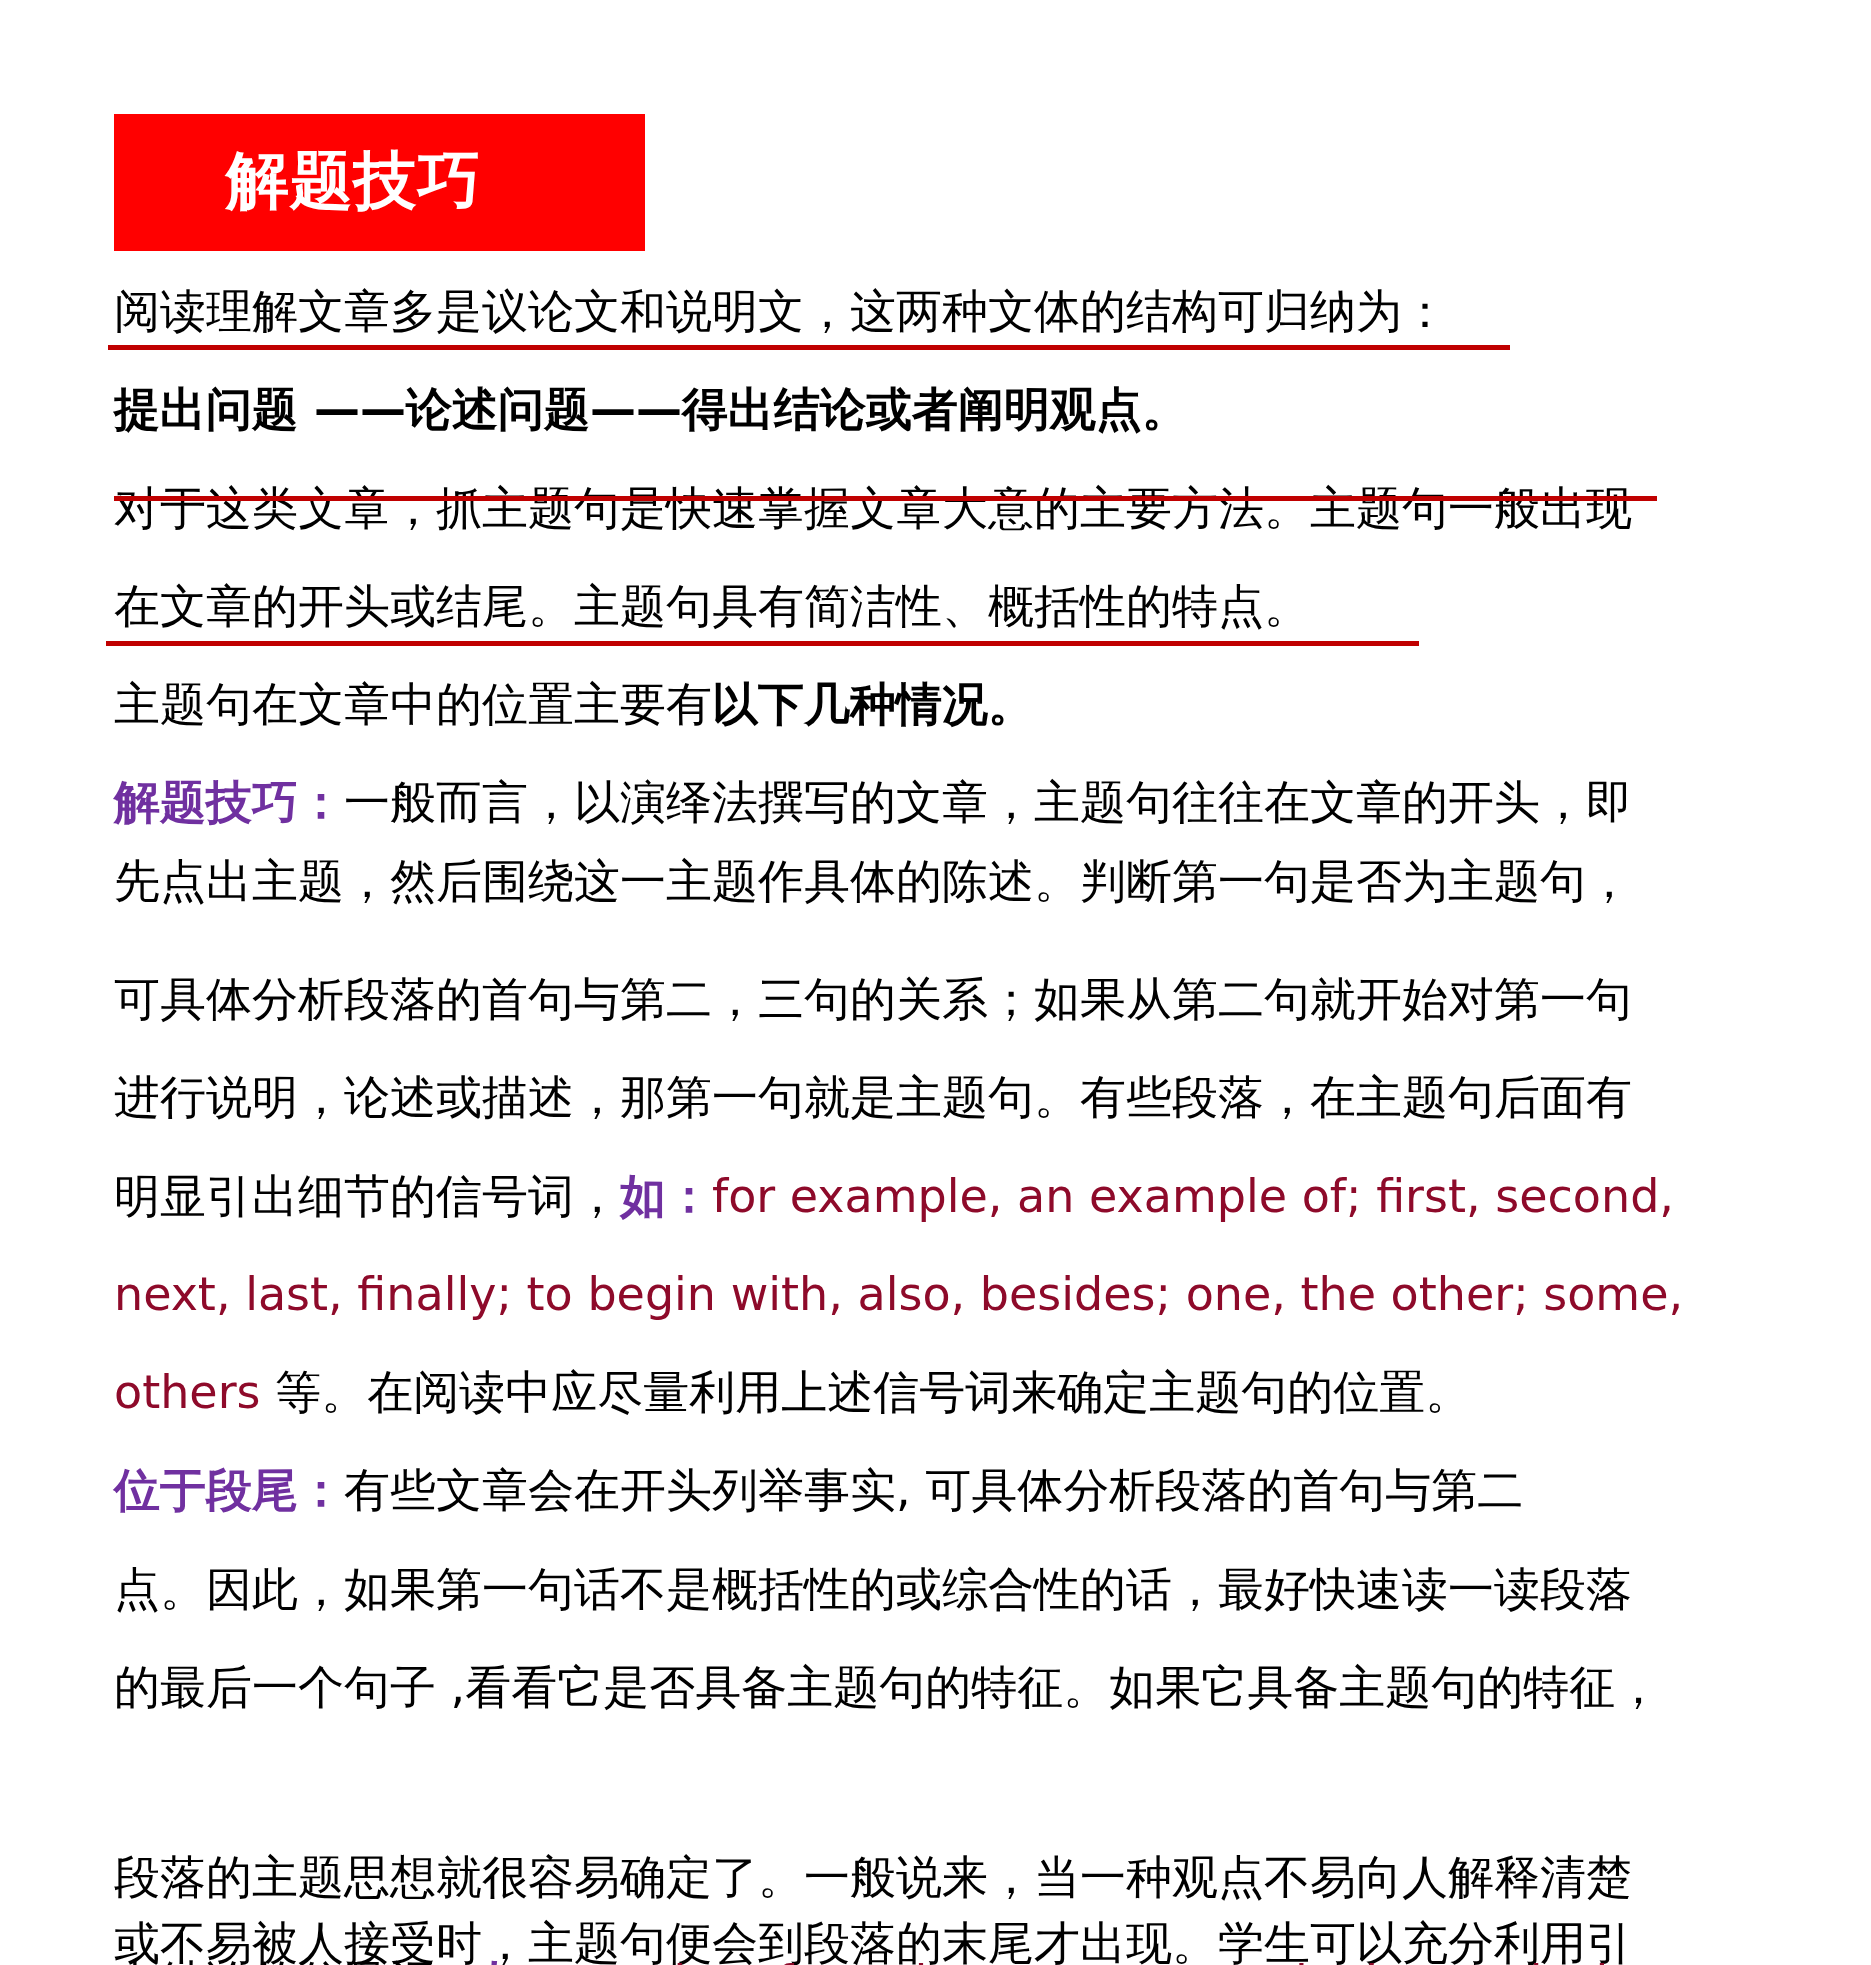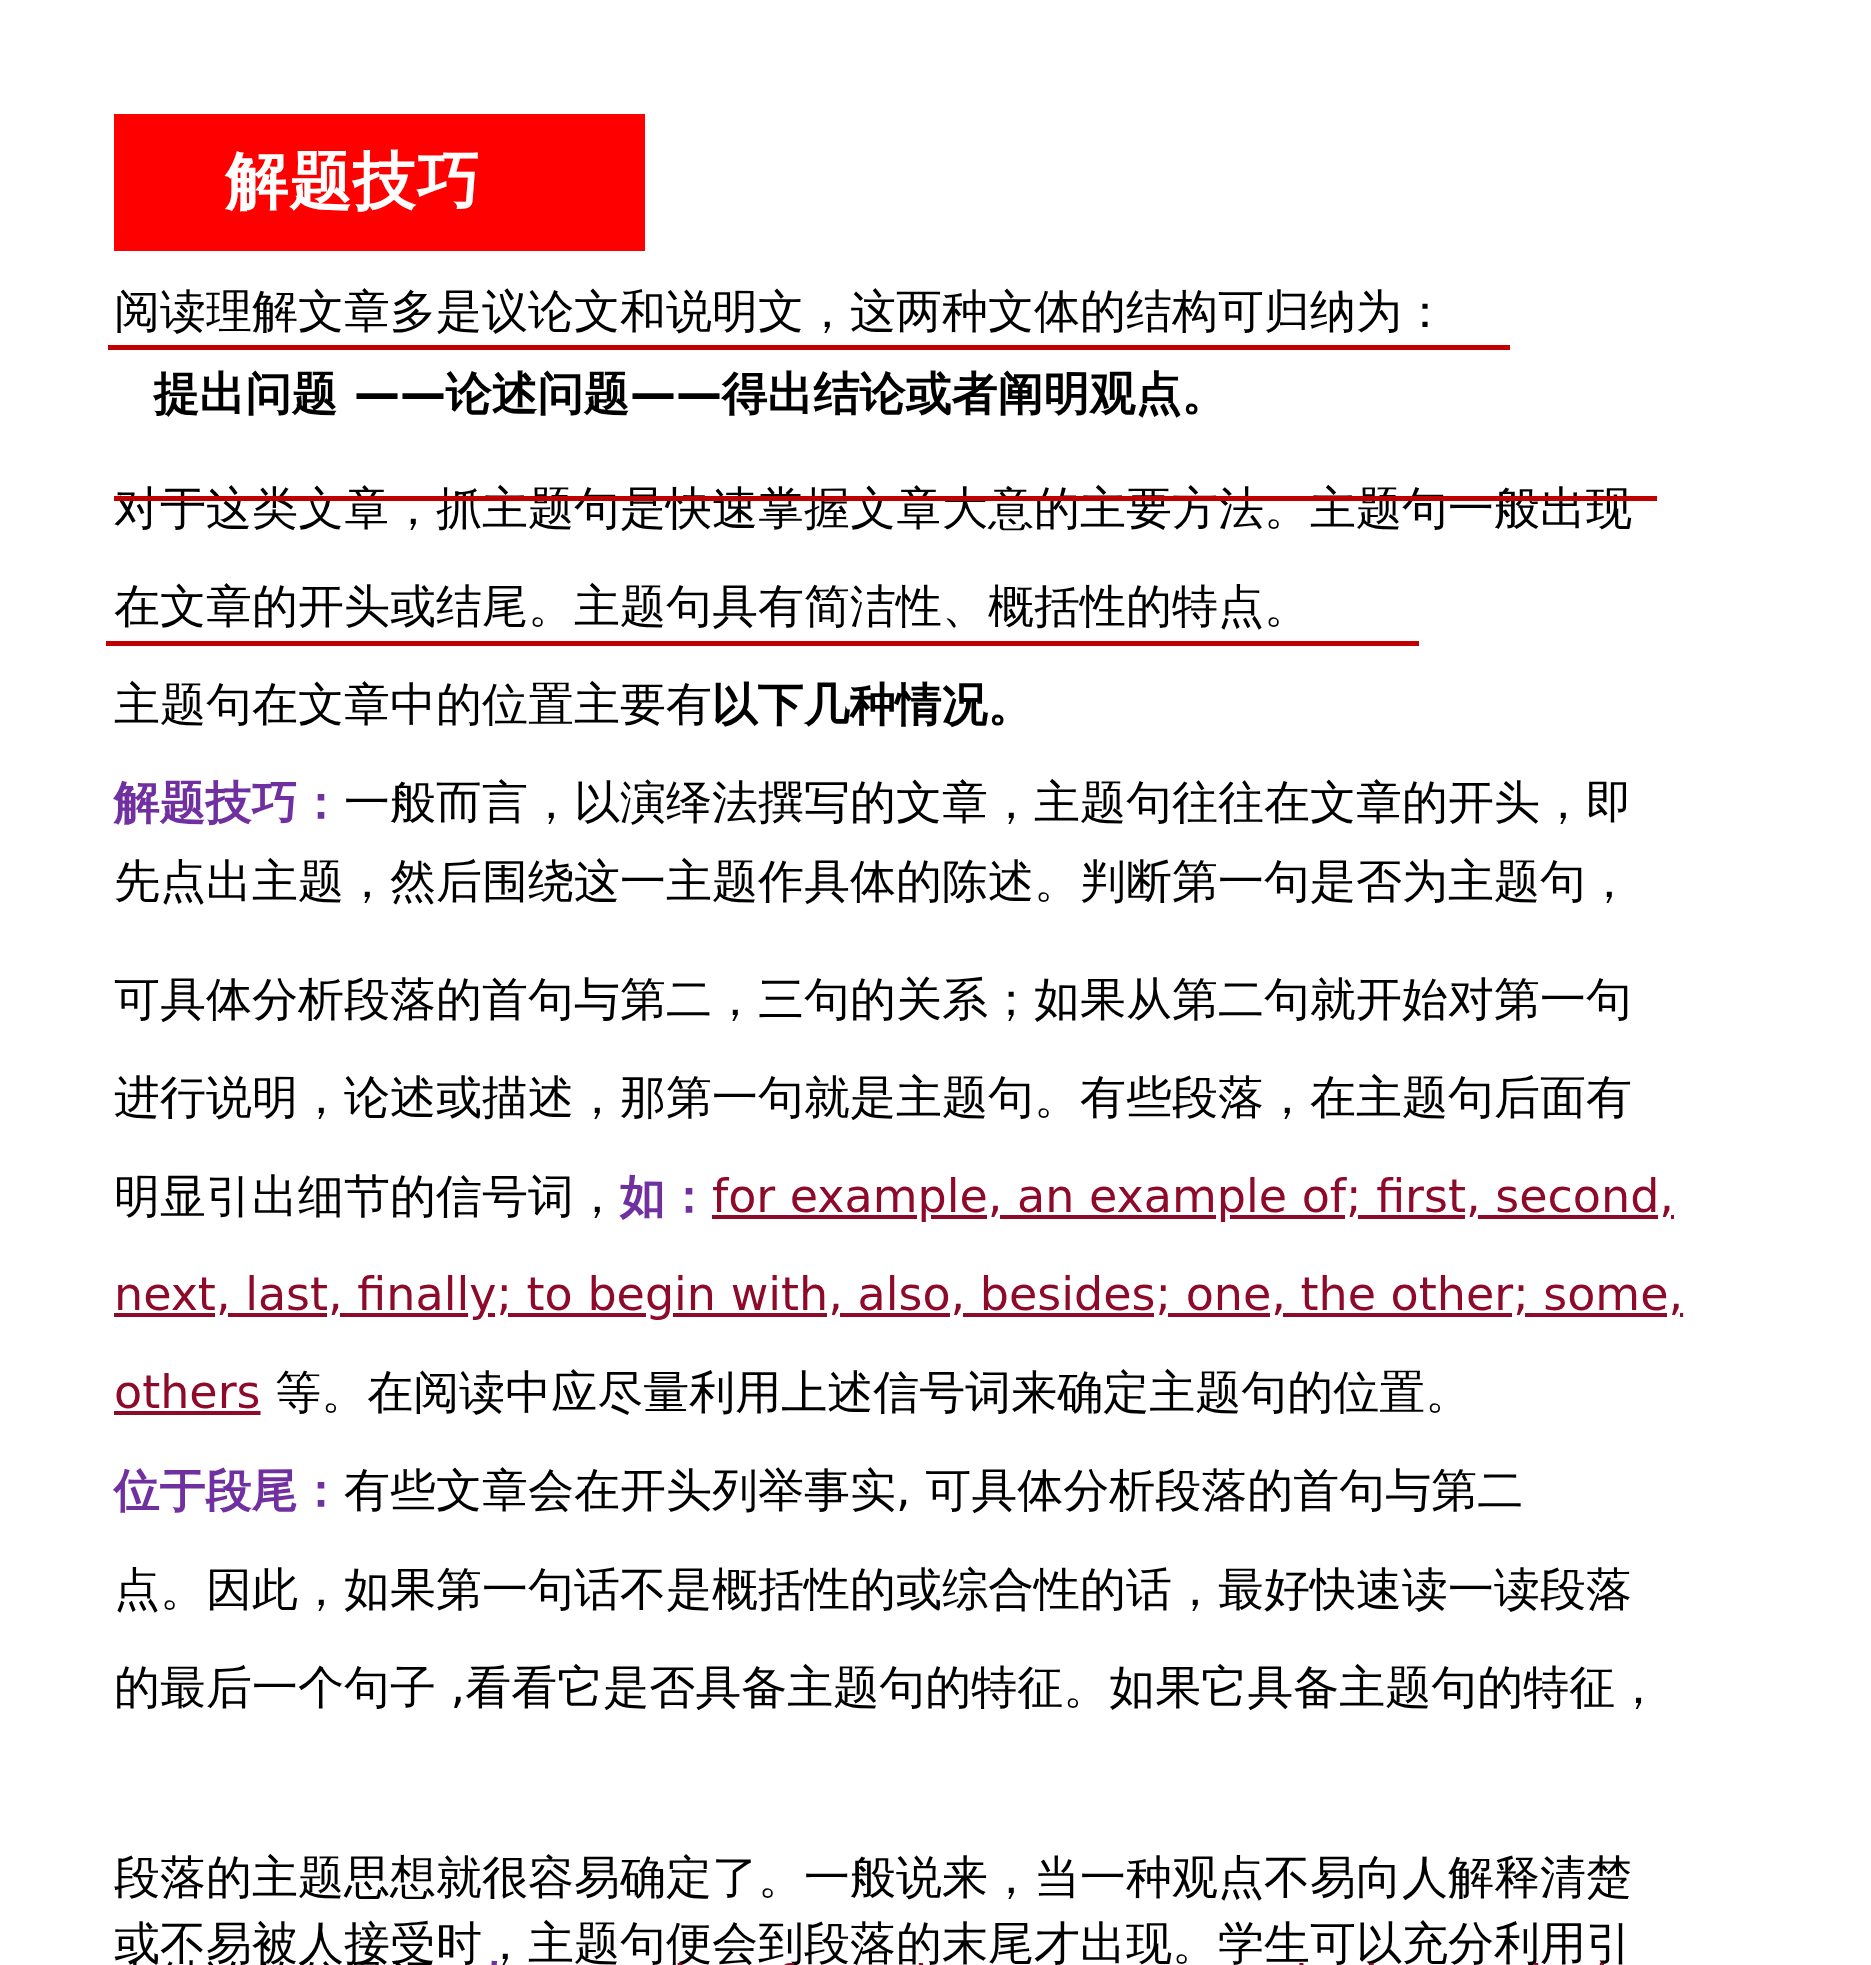--- a/index.html
+++ b/index.html
@@ -5,33 +5,33 @@
   html, body { margin: 0; padding: 0; background: #ffffff; }
   body { width: 1872px; height: 2647px; position: relative; overflow: hidden;
          font-family: "DejaVu Sans", "Liberation Sans", sans-serif; color: #000; }
   .title-box { position: absolute; left: 114px; top: 114px; width: 531px; height: 137px;
                background: #FF0000; }
   .title-text { position: absolute; left: 226px; top: 130px; font-size: 63px; font-weight: bold;
                 color: #ffffff; letter-spacing: 0.8px; line-height: 102px; white-space: nowrap; }
   .line { position: absolute; left: 114px; font-size: 46px; line-height: 59px; white-space: nowrap; }
   .bold { font-weight: bold; }
   .purple { color: #7030A0; font-weight: bold; }
-  .eng { color: #8E0A2A; text-decoration: underline; }
+  .eng { color: #8E0A2A; }
   .uline { position: absolute; height: 4.7px; background: #C00000; }
 </style>
 </head>
 <body>
 
 <div class="title-box"></div>
 <div class="title-text">解题技巧</div>
 
 <div class="line" style="top:282px;">阅读理解文章多是议论文和说明文，这两种文体的结构可归纳为：</div>
 <div class="uline" style="left:108px; top:345px; width:1402px;"></div>
 
-<div class="line bold" style="top:364px;margin-left:40px;">提出问题  ——论述问题——得出结论或者阐明观点。</div>
+<div class="line bold" style="top:380px;">提出问题  ——论述问题——得出结论或者阐明观点。</div>
 
 <div class="line" style="top:479px;">对于这类文章，抓主题句是快速掌握文章大意的主要方法。主题句一般出现</div>
 <div class="uline" style="left:114px; top:496px; width:1543px;"></div>
 
 <div class="line" style="top:577px;">在文章的开头或结尾。主题句具有简洁性、概括性的特点。</div>
 <div class="uline" style="left:106px; top:641px; width:1313px;"></div>
 
 <div class="line" style="top:675px;">
   <span>主题句在文章中的位置主要有</span><span class="bold">以下几种情况。</span>
 </div>

